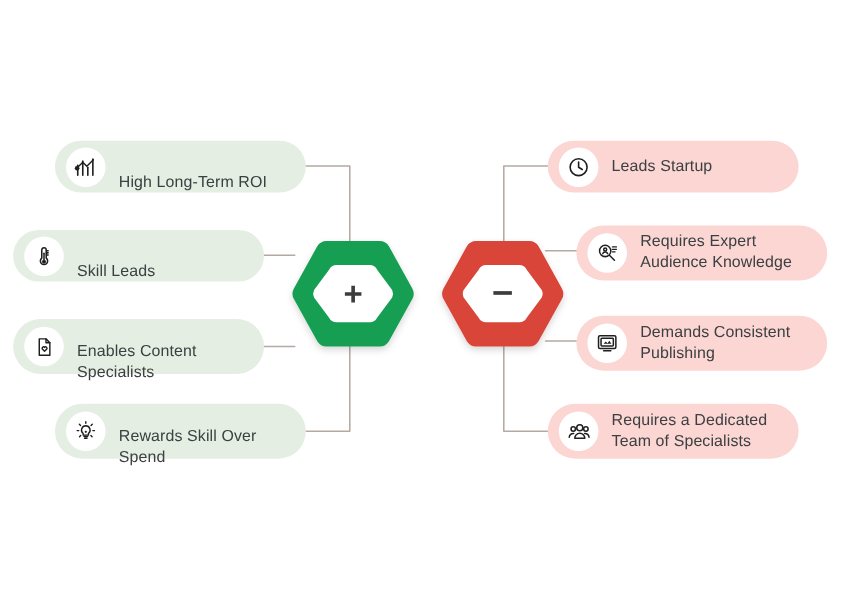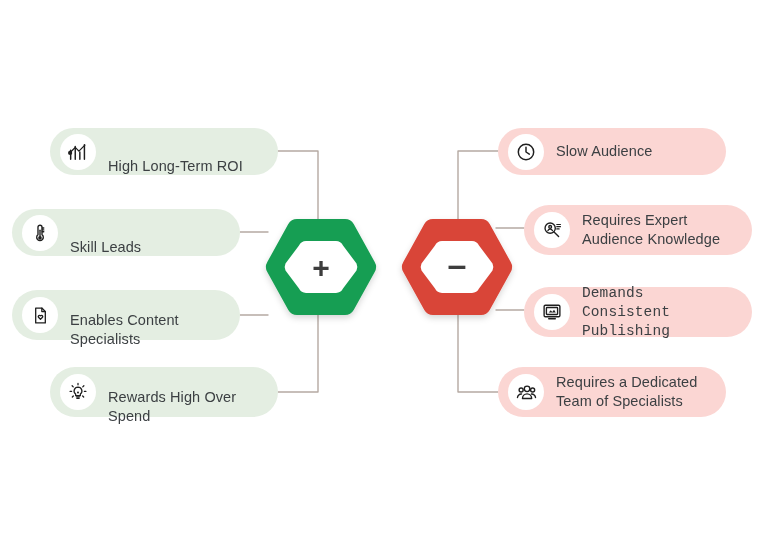--- a/index.html
+++ b/index.html
@@ -106,49 +106,49 @@
 
   <div class="pill pro" style="left:50px;top:367px;height:50px;width:228px;">
     <span class="badge">
       <svg width="22" height="22" viewBox="0 0 24 24" fill="none" stroke="#1f1f1f" stroke-width="1.4" stroke-linecap="round" stroke-linejoin="round">
         <path d="M12 6.6a4.3 4.3 0 0 0-2.6 7.7v1.6h5.2v-1.6A4.3 4.3 0 0 0 12 6.6z"></path>
         <path d="M10.2 17.2h3.6M10.8 19h2.4"></path>
         <path d="M12 2.6v1.6M5.6 5.2l1.2 1.2M18.4 5.2l-1.2 1.2M3.4 11.4H5M19 11.4h1.6M5.8 17.4l1.1-1.1M18.2 17.4l-1.1-1.1"></path>
         <circle cx="12" cy="12.6" r="1.1" fill="#1f1f1f" stroke="none"></circle>
       </svg>
     </span>
-    <span class="label">Rewards High Over
+    <span class="label">Rewards Skill Over
 Spend</span>
   </div>
 
   <div class="pill con" style="left:498px;top:128px;height:47px;width:228px;">
     <span class="badge">
       <svg width="22" height="22" viewBox="0 0 24 24" fill="none" stroke="#1f1f1f" stroke-width="1.6" stroke-linecap="round" stroke-linejoin="round">
         <circle cx="12" cy="12" r="8.4"></circle>
           <path d="M12 6.8V12l3.6 2.3"></path>
       </svg>
     </span>
-    <span class="label">Slow Audience</span>
+    <span class="label">Leads Startup</span>
   </div>
 
   <div class="pill con" style="left:524px;top:205px;height:50px;width:228px;align-items:center;">
     <span class="badge">
       <svg width="22" height="22" viewBox="0 0 24 24" fill="none" stroke="#1f1f1f" stroke-width="1.5" stroke-linecap="round" stroke-linejoin="round">
         <circle cx="10" cy="10" r="5.6"></circle>
           <path d="M14.2 14.2l5 5"></path>
         <circle cx="10" cy="8.6" r="1.5"></circle>
           <path d="M7.6 12.6a2.6 2.6 0 0 1 4.8 0"></path>
         <path d="M17.2 6h4M17.2 8.4h4M17.2 10.8h2.6" stroke-width="1.3"></path>
       </svg>
     </span>
     <span class="label">Requires Expert
 Audience Knowledge</span>
   </div>
 
-  <div class="pill con" style="left:524px;top:287px;height:50px;width:228px;font-family:Liberation Mono, monospace;">
+  <div class="pill con" style="left:524px;top:287px;height:50px;width:228px;">
     <span class="badge">
       <svg width="22" height="22" viewBox="0 0 24 24" fill="none" stroke="#1f1f1f" stroke-width="1.5" stroke-linecap="round" stroke-linejoin="round">
         <rect x="3.4" y="4.6" width="17.2" height="12.6" rx="1.4"></rect>
         <rect x="5.9" y="7.1" width="12.2" height="7.6" rx="0.8"></rect>
         <path d="M8.4 19.4h7.2"></path>
         <path d="M8.4 12.6l2.2-2.4 1.7 1.8 1.9-2.4 1.9 3z" fill="#1f1f1f" stroke="none"></path>
       </svg>
     </span>
     <span class="label">Demands Consistent
 Publishing</span>

